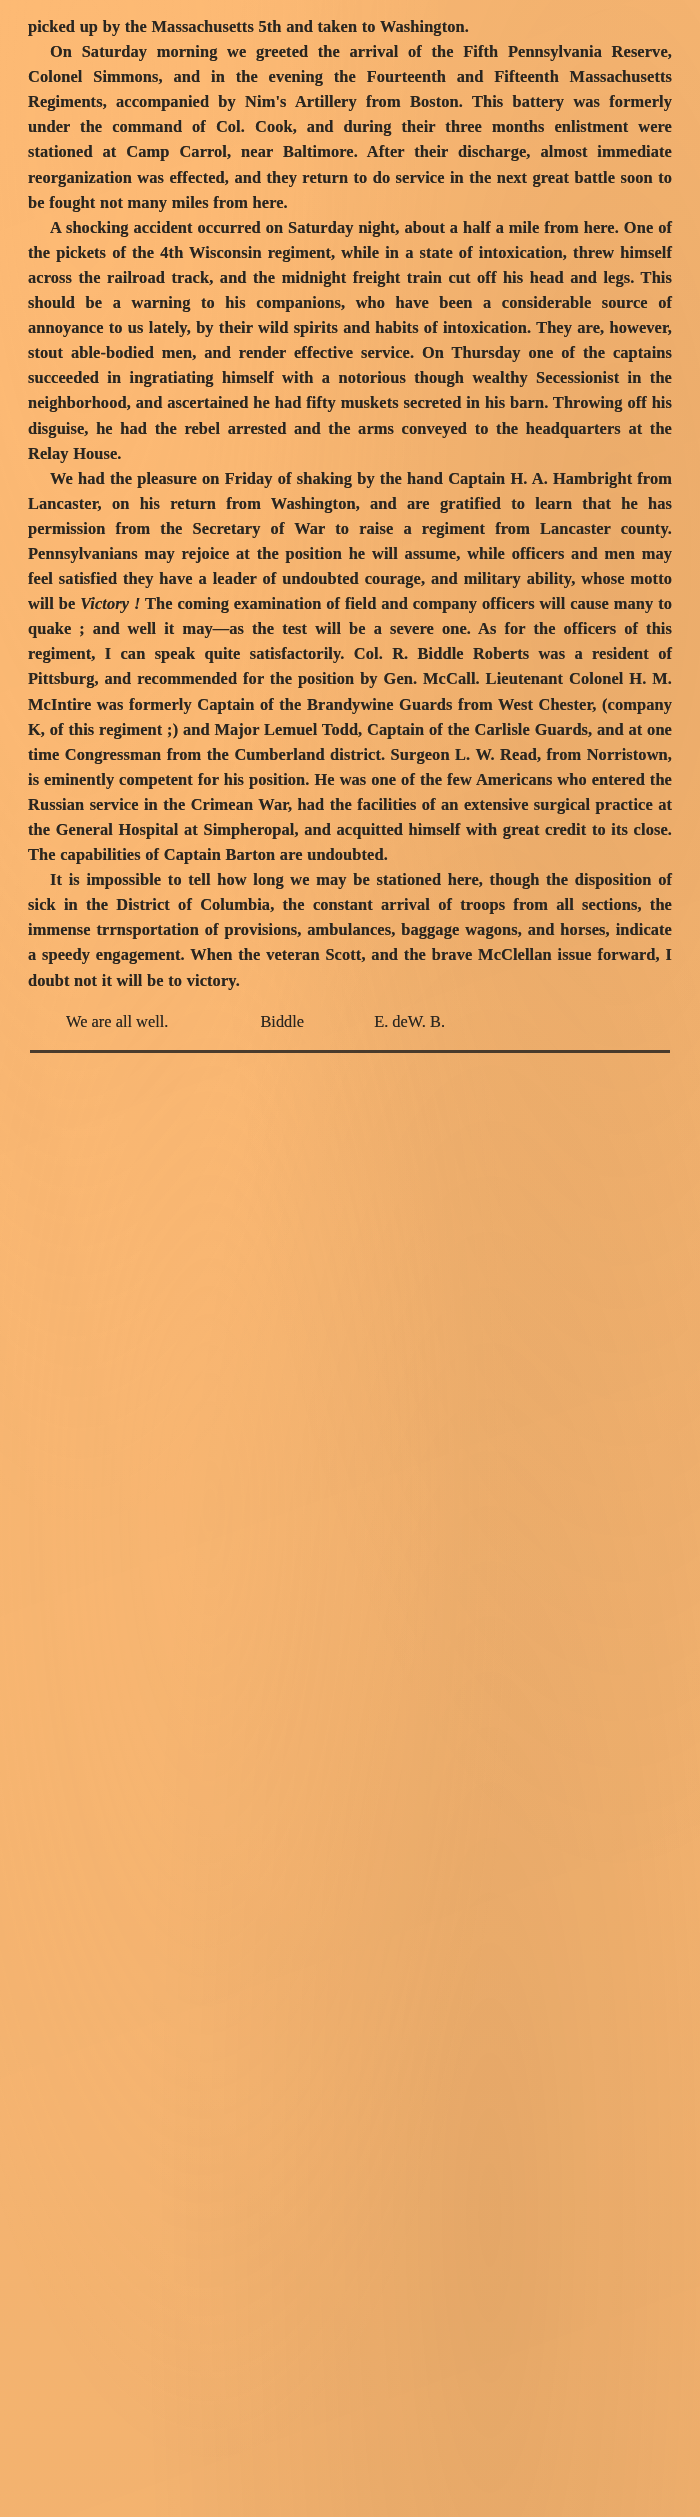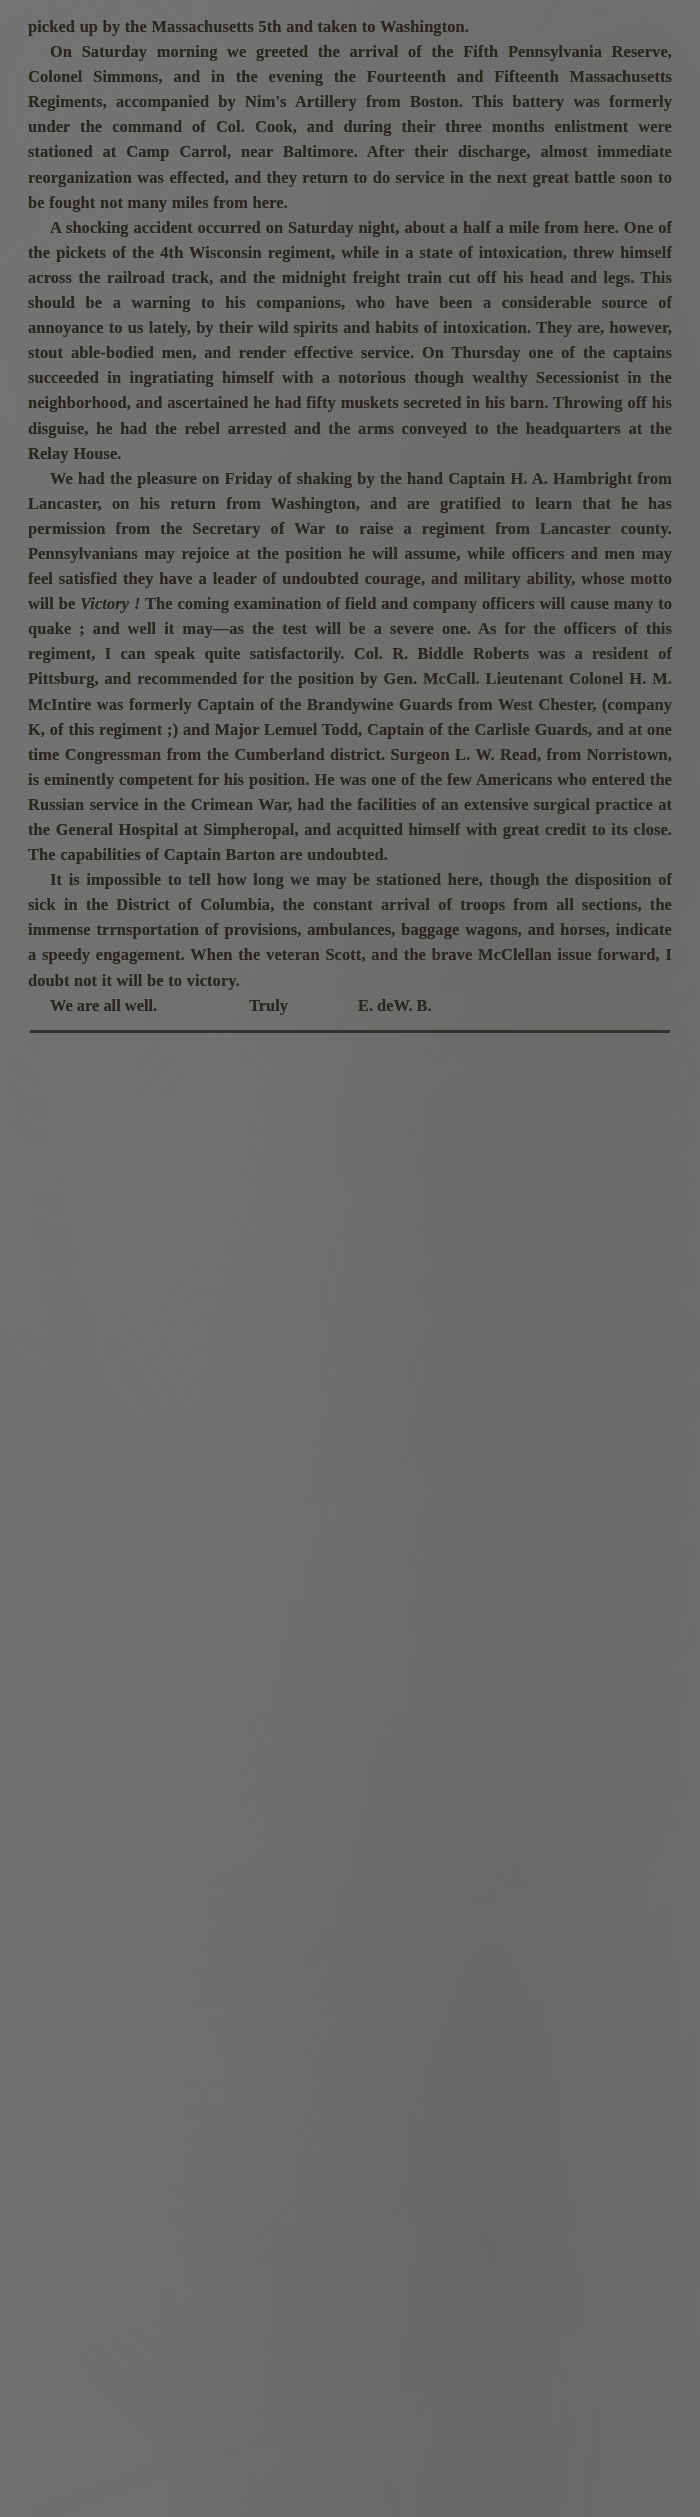--- a/index.html
+++ b/index.html
@@ -3,21 +3,21 @@
 <meta charset="utf-8">
 <style>
   html, body {
     margin: 0;
     padding: 0;
     background: #c9c5bd;
   }
   .page {
     width: 700px;
     height: 2517px;
-    background: #737373;
+    background: #fdba74;
     position: relative;
     overflow: hidden;
     box-sizing: border-box;
     padding: 14px 28px 10px 28px;
     font-family: "Liberation Serif", "DejaVu Serif", serif;
   }
   
   .page::before {
     content: "";
     position: absolute;
@@ -46,25 +46,25 @@
     letter-spacing: 0.1px;
     word-spacing: 0.4px;
     text-indent: 22px;
     font-weight: 600;
     text-shadow: 0 0 0.6px rgba(40,36,30,0.55);
   }
   p.para.noindent {
     text-indent: 0;
   }
   .sig-line {
-    margin: 0;
+    margin: 16px;
     font-size: 16.4px;
     line-height: 25.1px;
     color: #2a2620;
-    font-weight: 700;
+    font-weight: 400;
     display: flex;
     text-indent: 0;
     text-shadow: 0 0 0.6px rgba(40,36,30,0.55);
     align-items: flex-end;
   }
   .sig-line .s1 { margin-left: 22px; }
   .sig-line .s2 { margin-left: 92px; }
   .sig-line .s3 { margin-left: 70px; }
   .rule-wrap {
     margin-top: 12px;
@@ -89,21 +89,21 @@
     <p class="para">On Saturday morning we greeted the arrival of the Fifth Pennsylvania Reserve, Colonel Simmons, and in the evening the Fourteenth and Fifteenth Massachusetts Regiments, accompanied by Nim's Artillery from Boston. This battery was formerly under the command of Col. Cook, and during their three months enlistment were stationed at Camp Carrol, near Baltimore. After their discharge, almost immediate reorganization was effected, and they return to do service in the next great battle soon to be fought not many miles from here.</p>
 
     <p class="para">A shocking accident occurred on Saturday night, about a half a mile from here. One of the pickets of the 4th Wisconsin regiment, while in a state of intoxication, threw himself across the railroad track, and the midnight freight train cut off his head and legs. This should be a warning to his companions, who have been a considerable source of annoyance to us lately, by their wild spirits and habits of intoxication. They are, however, stout able-bodied men, and render effective service. On Thursday one of the captains succeeded in ingratiating himself with a notorious though wealthy Secessionist in the neighborhood, and ascertained he had fifty muskets secreted in his barn. Throwing off his disguise, he had the rebel arrested and the arms conveyed to the headquarters at the Relay House.</p>
 
     <p class="para"><span>We had the pleasure on Friday of shaking by the hand Captain H. A. Hambright from Lancaster, on his return from Washington, and are gratified to learn that he has permission from the Secretary of War to raise a regiment from Lancaster county. Pennsylvanians may rejoice at the position he will assume, while officers and men may feel satisfied they have a leader of undoubted courage, and military ability, whose motto will be </span><em class="ital">Victory !</em><span> The coming examination of field and company officers will cause many to quake ; and well it may—as the test will be a severe one. As for the officers of this regiment, I can speak quite satisfactorily. Col. R. Biddle Roberts was a resident of Pittsburg, and recommended for the position by Gen. McCall. Lieutenant Colonel H. M. McIntire was formerly Captain of the Brandywine Guards from West Chester, (company K, of this regiment ;) and Major Lemuel Todd, Captain of the Carlisle Guards, and at one time Congressman from the Cumberland district. Surgeon L. W. Read, from Norristown, is eminently competent for his position. He was one of the few Americans who entered the Russian service in the Crimean War, had the facilities of an extensive surgical practice at the General Hospital at Simpheropal, and acquitted himself with great credit to its close. The capabilities of Captain Barton are undoubted.</span></p>
 
     <p class="para">It is impossible to tell how long we may be stationed here, though the disposition of sick in the District of Columbia, the constant arrival of troops from all sections, the immense trrnsportation of provisions, ambulances, baggage wagons, and horses, indicate a speedy engagement. When the veteran Scott, and the brave McClellan issue forward, I doubt not it will be to victory.</p>
 
     <div class="sig-line">
       <span class="s1">We are all well.</span>
-      <span class="s2">Truly</span>
+      <span class="s2">Biddle</span>
       <span class="s3">E. deW. B.</span>
     </div>
 
     <div class="rule-wrap">
       <div class="rule"></div>
     </div>
 
   </div>
 </div>
 

